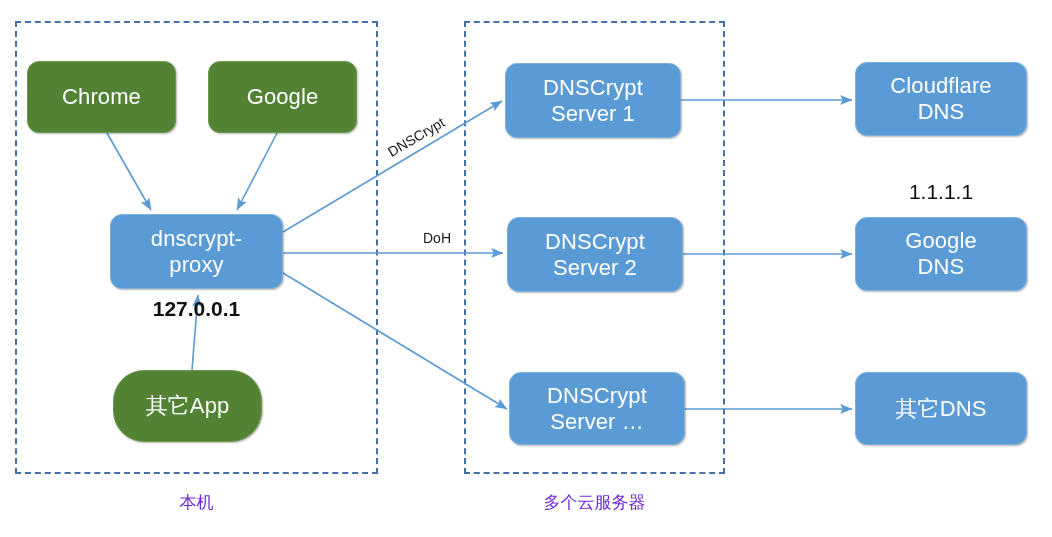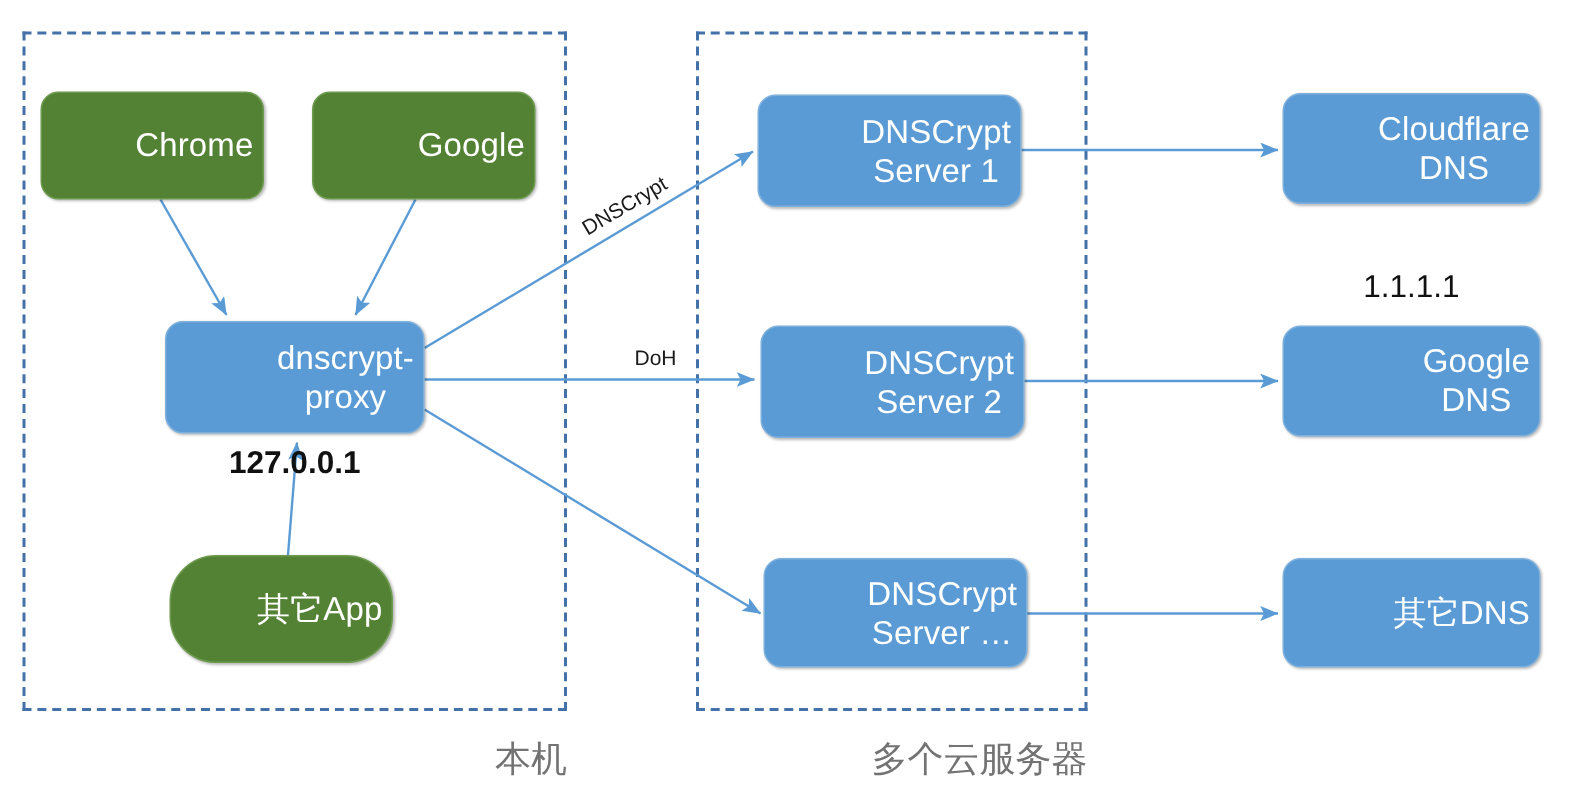--- a/index.html
+++ b/index.html
@@ -18,33 +18,33 @@
     overflow: hidden;
   }
   .zone {
     position: absolute;
     border: 2px dashed #4472A8;
     box-sizing: border-box;
     background: transparent;
   }
   .zone-label {
     position: absolute;
-    text-align: right;
-    color: #737373;
-    font-size: 24px;
+    text-align: center;
+    color: #6d28d9;
+    font-size: 17px;
     line-height: 1.1;
     white-space: nowrap;
   }
   .node {
     position: absolute;
     box-sizing: border-box;
     border-radius: 12px;
     display: flex;
     align-items: center;
-    justify-content: flex-end;
+    justify-content: center;
     text-align: center;
     color: #ffffff;
     font-size: 22px;
     line-height: 1.18;
     letter-spacing: 0.1px;
     box-shadow: 1px 1px 2px rgba(0,0,0,0.28);
   }
   .node.green {
     background: #548235;
     border: 1px solid #6D9B4E;

